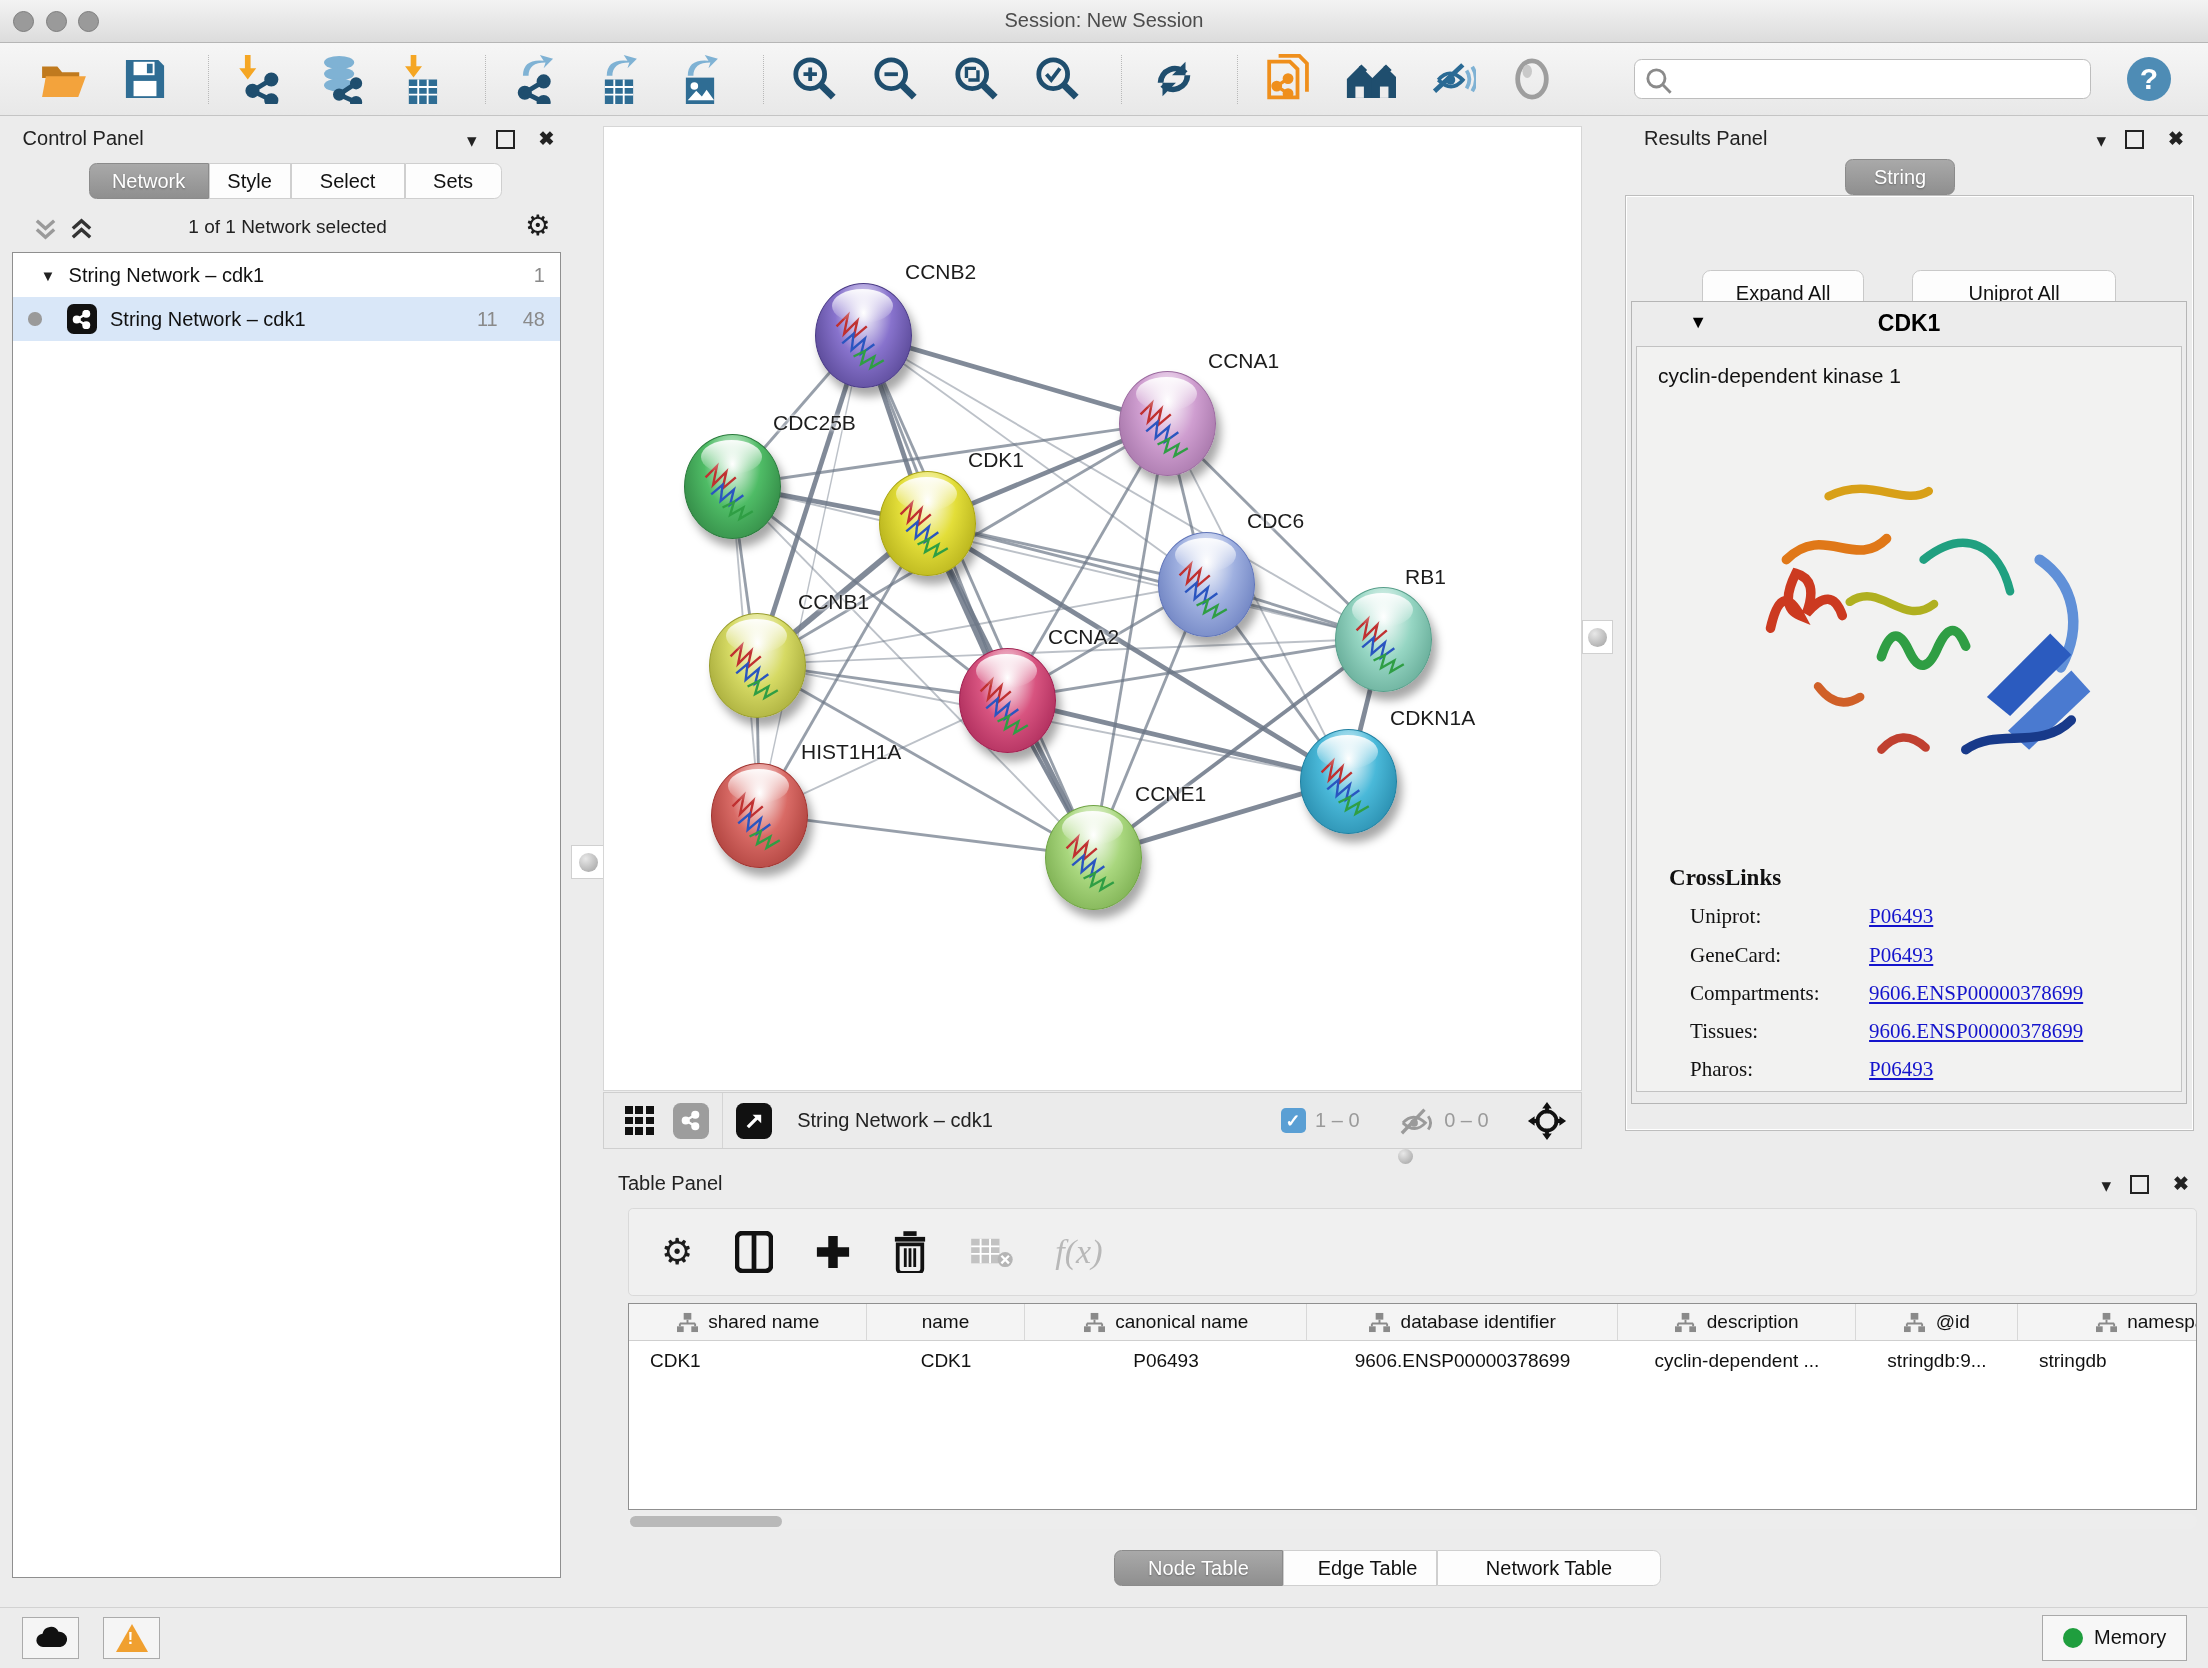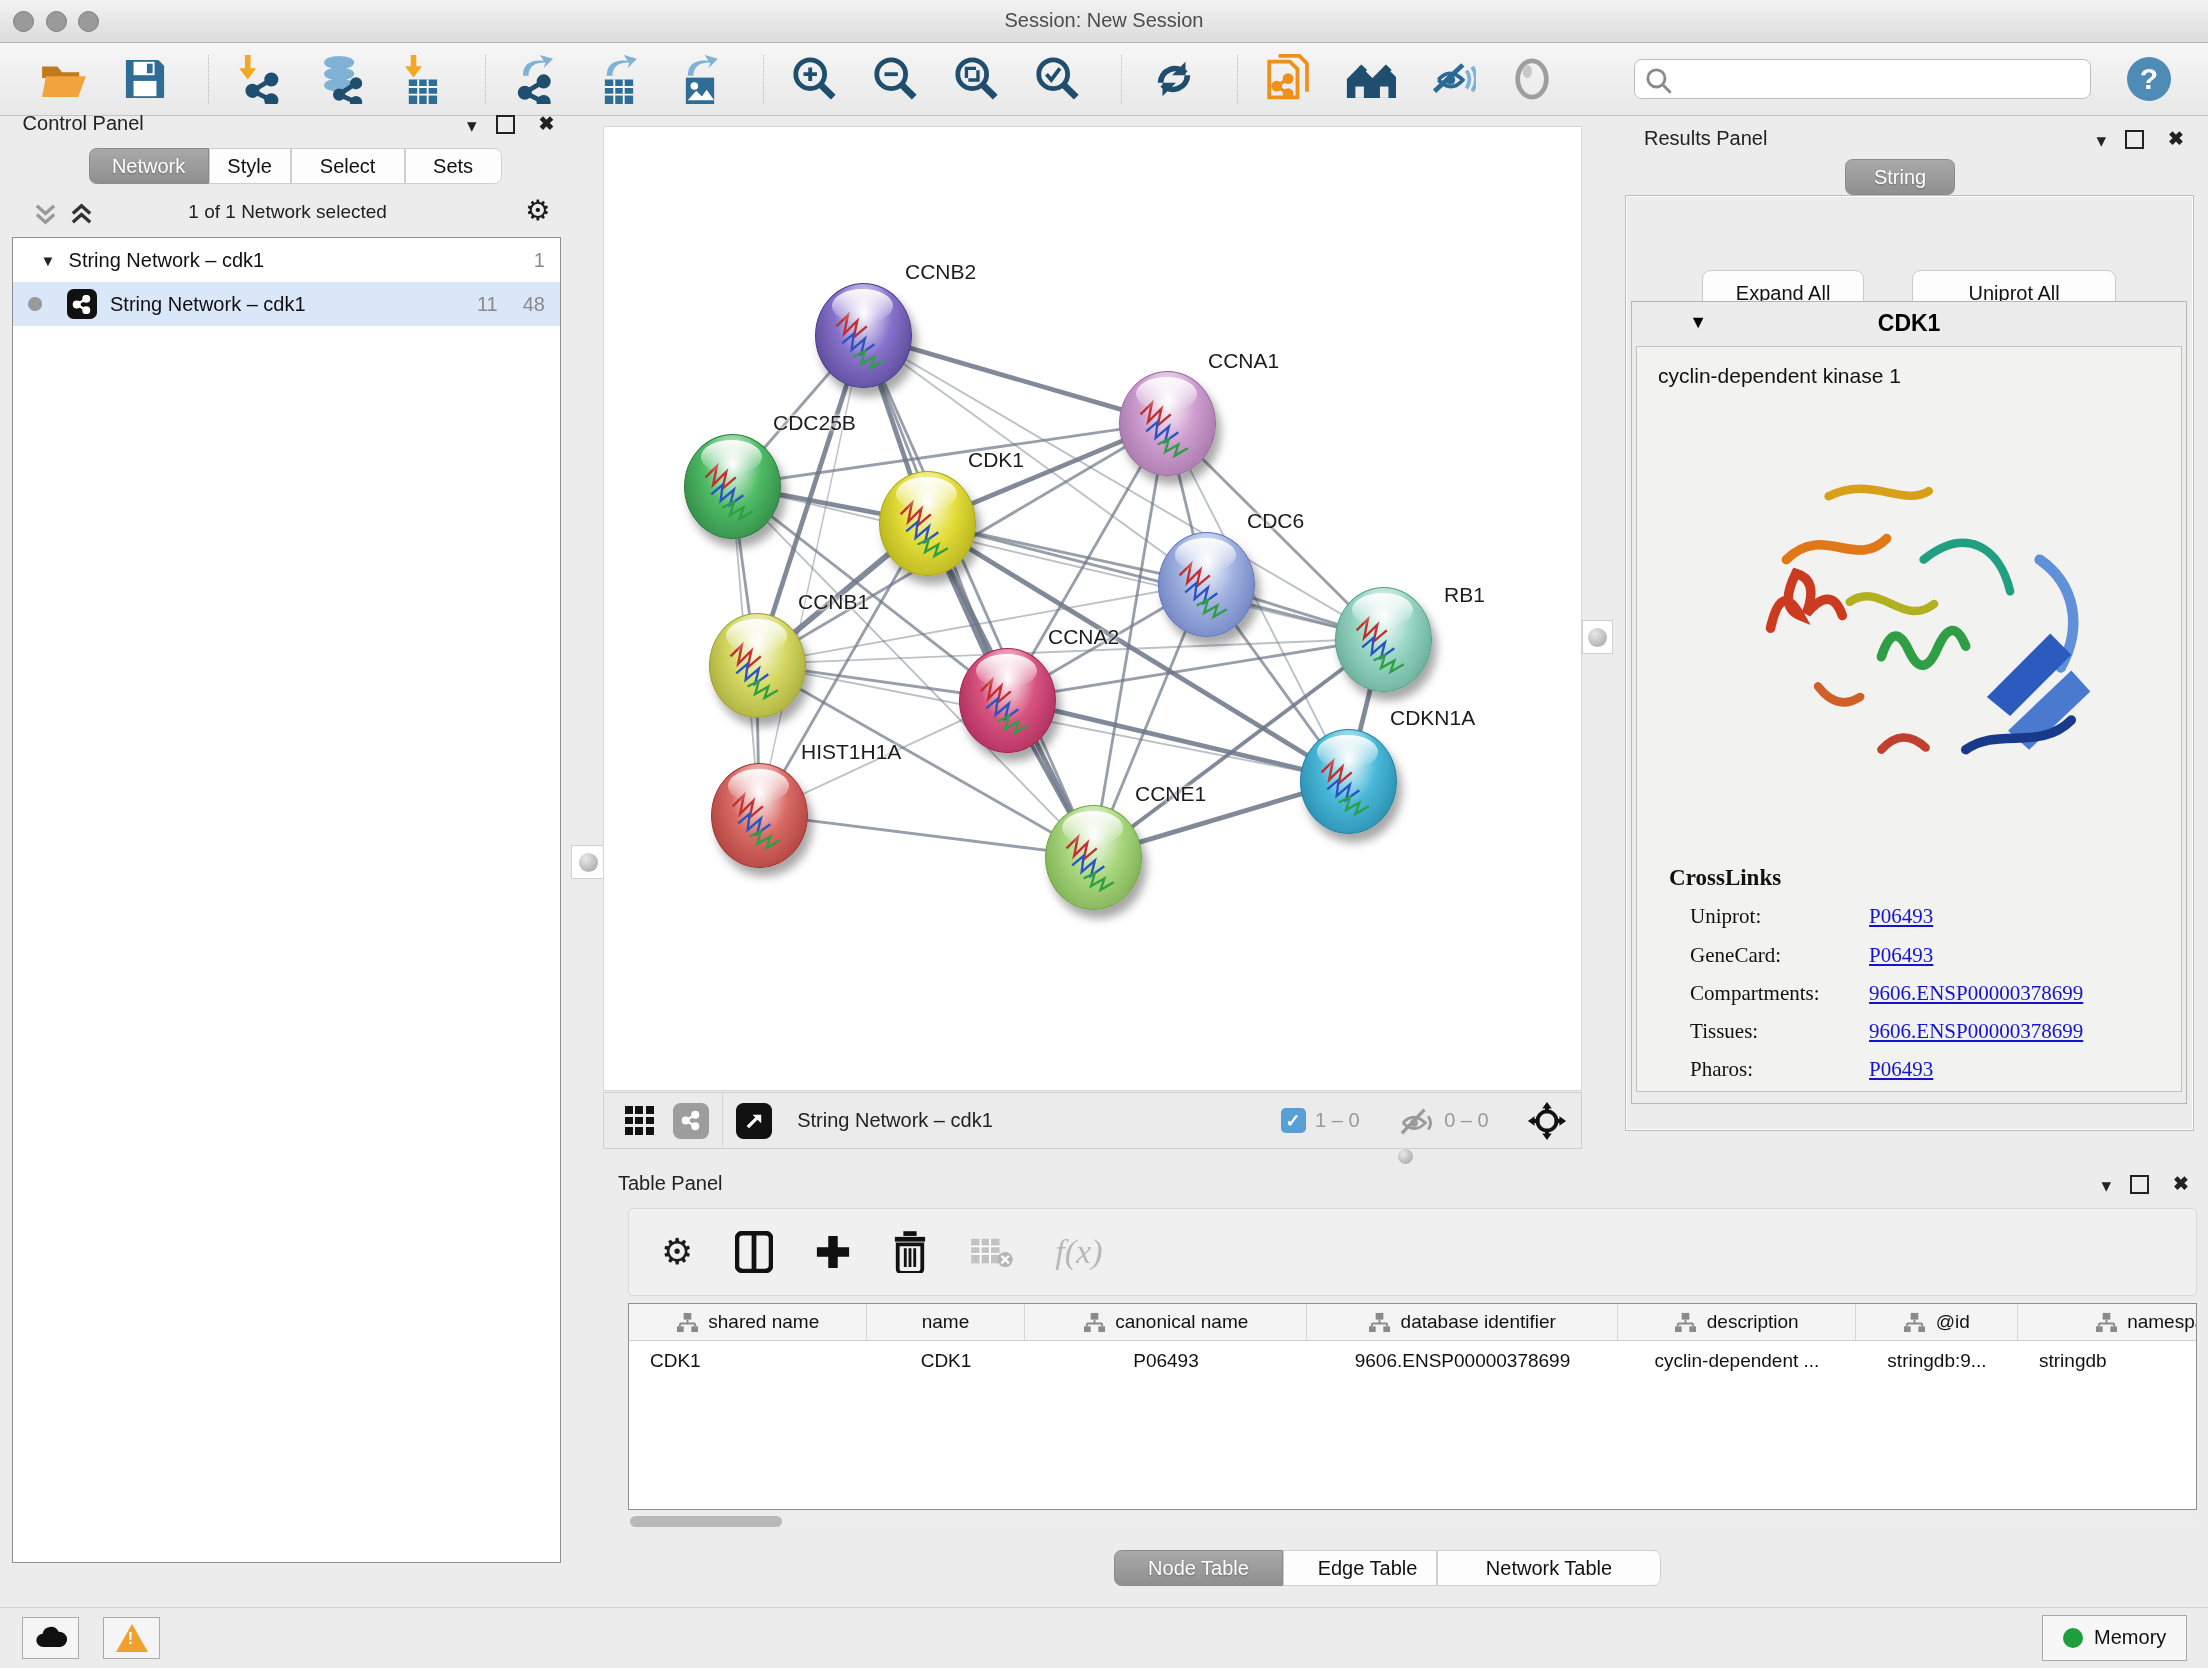--- a/index.html
+++ b/index.html
@@ -28,21 +28,21 @@
   .phead{font-size:20px;color:#222;}
   .picon{color:#222;font-size:19px;}
   .floatsq{width:15px;height:15px;border:2.9px solid #222;display:inline-block;}
   .tab{height:36px;display:flex;align-items:center;justify-content:center;font-size:20px;
     background:#fdfdfd;border:1px solid #cfcfcf;color:#111;box-sizing:border-box;}
   .tab.sel{background:linear-gradient(#a9a9a9,#8f8f8f);color:#fff;border-color:#8b8b8b;
     border-radius:7.6px;text-shadow:0 1px 1.9px rgba(0,0,0,.3);}
   .tab.first{border-radius:7.6px 0 0 7.6px;}
   .tab.last{border-radius:0 7.6px 7.6px 0;}
   
-  #controlpanel{left:7.6px;top:106px;width:560px;height:1484px;}
+  #controlpanel{left:7.6px;top:121px;width:560px;height:1484px;}
   #cp-tabs{position:absolute;left:81px;top:42px;display:flex;}
   #cp-selrow{position:absolute;left:0;top:88px;width:100%;height:38px;}
   #cp-list{position:absolute;left:4.8px;top:131px;right:6.7px;bottom:27px;background:#fff;border:1.9px solid #8f8f8f;}
   .cp-row{height:44px;display:flex;align-items:center;font-size:20px;color:#111;}
   .cp-row .cnt{color:#8a8a8a;}
   .rowsel{background:#d9e7f8;}
   .bullet{width:13.3px;height:13.3px;border-radius:50%;background:#9a9a9a;}
   .shbox{width:30px;height:30px;border-radius:6.7px;background:#111;display:flex;align-items:center;justify-content:center;}
   .gear{font-family:"DejaVu Sans",sans-serif;font-size:28.5px;color:#1c1c1c;line-height:1;}
   
@@ -435,21 +435,21 @@
         </div>
         <div class="nlabel" style="left: 643px; top: 382px;">CDC6</div>
         <div class="node" style="left: 731px; top: 460px; background: radial-gradient(at 50% 28%, rgb(255, 255, 255) 0%, rgb(150, 214, 195) 42%, rgb(87, 158, 138) 96%); border: 1px solid rgb(87, 158, 138);">
           <svg style="position:absolute;left:13.3px;top:25px" width="68" height="63" viewBox="0 0 72 66">
             <polyline points="8,18 20,6 16,26 30,12 26,30 40,18" fill="none" stroke="#c03030" stroke-width="2.5"></polyline>
             <polyline points="14,36 26,26 24,43 38,31 34,47 48,37" fill="none" stroke="#2a55c0" stroke-width="2.5"></polyline>
             <polyline points="26,50 38,44 34,58 48,50 44,62 58,54" fill="none" stroke="#2f9e44" stroke-width="2.5"></polyline>
           </svg>
           <div class="gloss"></div>
         </div>
-        <div class="nlabel" style="left: 840px; top: 438px; margin-top: 18px;">RB1</div>
+        <div class="nlabel" style="left: 801px; top: 438px;">RB1</div>
         <div class="node" style="left: 105px; top: 486px; background: radial-gradient(at 50% 28%, rgb(255, 255, 255) 0%, rgb(214, 218, 100) 42%, rgb(153, 157, 46) 96%); border: 1px solid rgb(153, 157, 46);">
           <svg style="position:absolute;left:13.3px;top:25px" width="68" height="63" viewBox="0 0 72 66">
             <polyline points="8,18 20,6 16,26 30,12 26,30 40,18" fill="none" stroke="#c03030" stroke-width="2.5"></polyline>
             <polyline points="14,36 26,26 24,43 38,31 34,47 48,37" fill="none" stroke="#2a55c0" stroke-width="2.5"></polyline>
             <polyline points="26,50 38,44 34,58 48,50 44,62 58,54" fill="none" stroke="#2f9e44" stroke-width="2.5"></polyline>
           </svg>
           <div class="gloss"></div>
         </div>
         <div class="nlabel" style="left: 194px; top: 463px;">CCNB1</div>
         <div class="node" style="left: 355px; top: 521px; background: radial-gradient(at 50% 28%, rgb(255, 255, 255) 0%, rgb(216, 84, 128) 42%, rgb(160, 32, 80) 96%); border: 1px solid rgb(160, 32, 80);">

